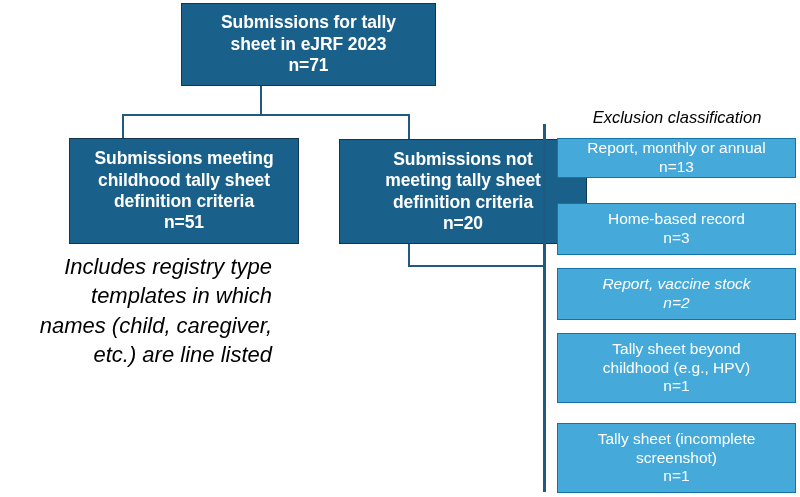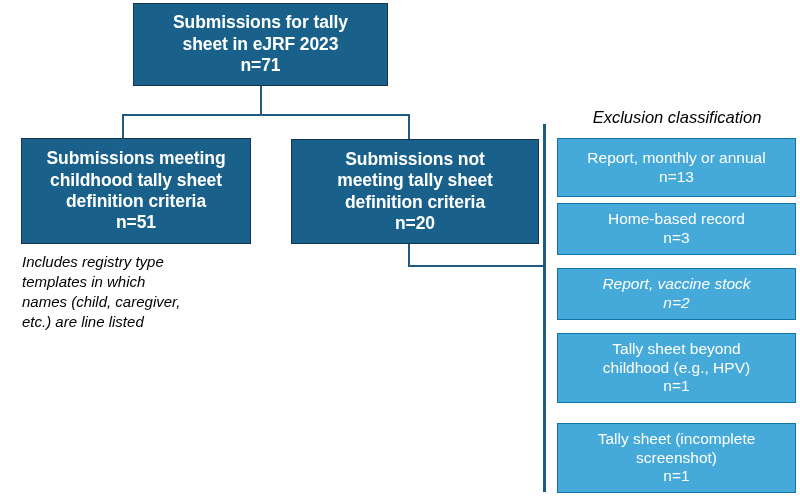--- a/index.html
+++ b/index.html
@@ -29,20 +29,21 @@
     color: #ffffff;
     line-height: 1.22;
     white-space: pre-line;
   }
   .node-dark {
     background: #19618a;
     border: 1px solid #12364f;
     font-size: 17.5px;
     font-weight: 700;
     letter-spacing: -0.1px;
+    margin-left: 48px;
   }
   .node-light {
     background: #45aada;
     border: 1px solid #1273a8;
     font-size: 15.5px;
     font-weight: 400;
   }
 
   
   .line {
@@ -61,22 +62,22 @@
   
   .caption {
     position: absolute;
     font-style: italic;
     font-weight: 400;
     color: #000000;
     line-height: 1.34;
     white-space: pre-line;
   }
   .caption-left {
-    font-size: 15px;
-    text-align: left;
+    font-size: 22px;
+    text-align: right;
   }
   .caption-right {
     font-size: 16.5px;
     text-align: center;
   }
 </style>
 </head>
 <body>
 
 <div id="flowchart">
@@ -106,21 +107,21 @@
 n=20</div>
 
   <div class="line line-v" style="left:408px; top:244px; width:2px; height:23px;"></div>
   <div class="line line-h" style="left:408px; top:265px; width:138px; height:2px;"></div>
   <div class="line line-v" style="left:544px; top:265px; width:2px; height:227px;"></div>
 
   <div class="bracket" style="left:543px; top:124px; width:3px; height:368px;"></div>
 
   <div class="caption caption-right" style="left:557px; top:106px; width:240px;">Exclusion classification</div>
 
-  <div class="node node-light" style="left:557px; top:138px; width:239px; height:59px;">Report, monthly or annual
+  <div class="node node-light" style="left:557px; top:138px; width:239px; height:40px;">Report, monthly or annual
 n=13</div>
 
   <div class="node node-light" style="left:557px; top:203px; width:239px; height:52px;">Home-based record
 n=3</div>
 
   <div class="node node-light" style="left:557px; top:268px; width:239px; height:52px;font-style:italic;">Report, vaccine stock
 n=2</div>
 
   <div class="node node-light" style="left:557px; top:333px; width:239px; height:70px;">Tally sheet beyond
 childhood (e.g., HPV)

